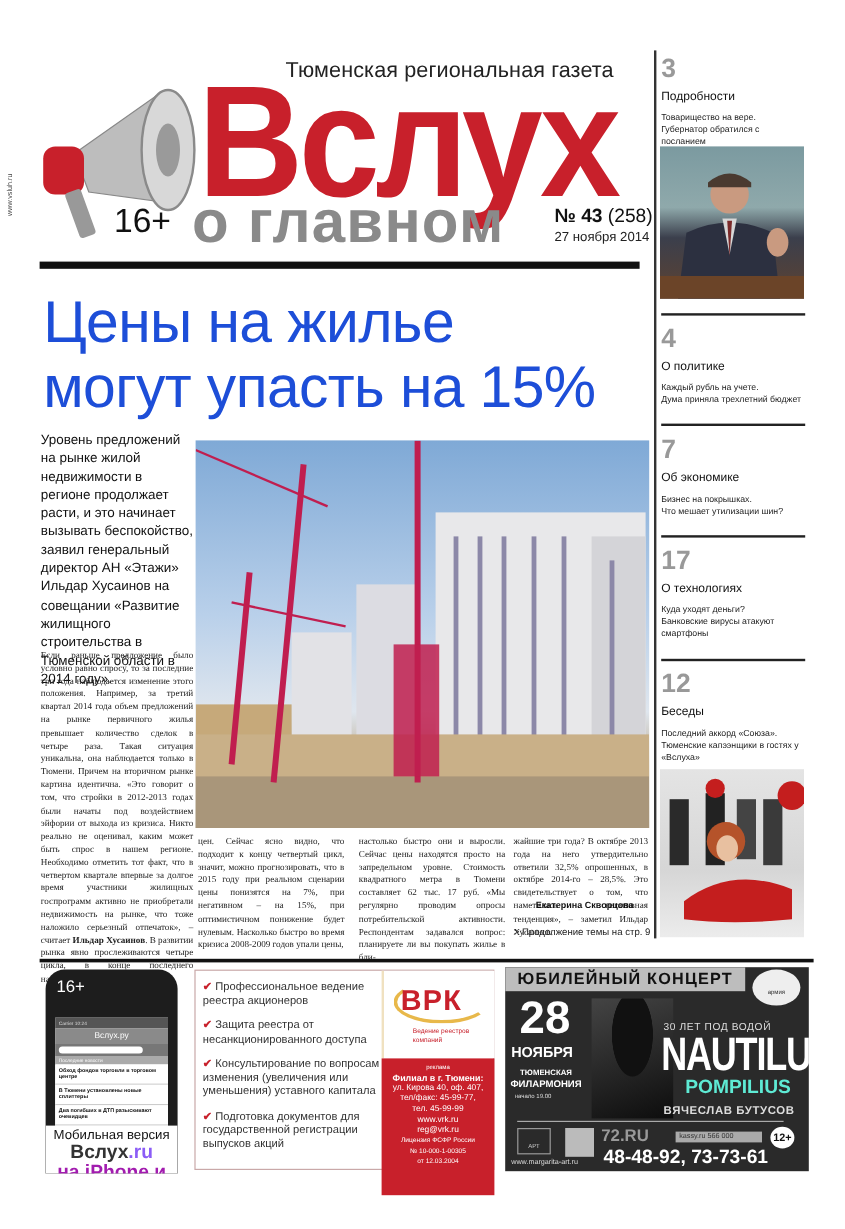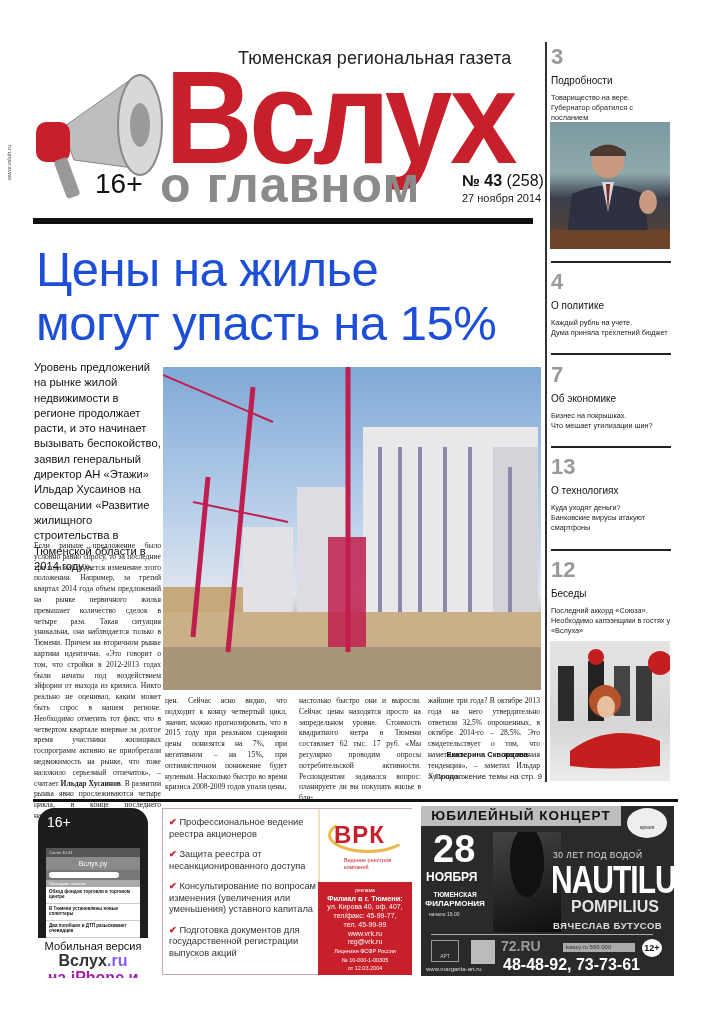--- a/index.html
+++ b/index.html
@@ -67,37 +67,37 @@
 
   
   .ad-vrk { left: 162px; top: 808px; width: 250px; height: 167px; border: 1px solid #c9a8a8; }
   .vrk-list { position: absolute; left: 6px; top: 8px; width: 150px; font-size: 9.3px; line-height: 11.5px; color: #333; }
   .vrk-item { margin-bottom: 9px; }
   .vrk-check { color: #c8202b; font-weight: bold; }
   .vrk-logo-box { position: absolute; left: 155px; top: 0; width: 94px; height: 73px; background: #fff; border-left: 2px solid #f0e1c0; }
   .vrk-logo { position: absolute; left: 14px; top: 12px; font-size: 24px; font-weight: bold; color: #c8202b; letter-spacing: 1px; }
   .vrk-arc { position: absolute; left: 8px; top: 8px; width: 80px; height: 36px; border: 3px solid #e8b84a; border-radius: 50%; border-top-color: transparent; border-right-color: transparent; }
   .vrk-tag { position: absolute; left: 24px; top: 48px; font-size: 5.5px; color: #c8202b; line-height: 7px; }
-  .vrk-red { position: absolute; left: 155px; top: 73px; width: 94px; height: 93px; background: #c8202b; color: #fff; text-align: center; padding-top: 4px; }
+  .vrk-red { position: absolute; left: 155px; top: 73px; width: 94px; height: 114px; background: #c8202b; color: #fff; text-align: center; padding-top: 4px; }
   .vrk-red div { font-size: 7px; line-height: 8.7px; }
   .vrk-red .b { font-weight: bold; font-size: 7.4px; }
 
   
   .ad-concert { left: 421px; top: 806px; width: 253px; height: 170px; background: #2a2a2a; overflow: hidden; }
   .cc-header { position: absolute; left: 0; top: 0; width: 200px; height: 20px; background: #bdbdbd; color: #111; font-size: 13.5px; font-weight: bold; text-align: center; line-height: 20px; letter-spacing: 1px; }
   .cc-logo { position: absolute; left: 206px; top: 2px; width: 40px; height: 30px; background: #eee; border-radius: 50%; color: #333; font-size: 5px; text-align: center; padding-top: 16px; }
   .cc-day { position: absolute; left: 12px; top: 24px; font-size: 38px; font-weight: bold; color: #fff; line-height: 38px; }
   .cc-month { position: absolute; left: 5px; top: 64px; font-size: 12px; font-weight: bold; color: #fff; }
   .cc-venue { position: absolute; left: 4px; top: 84px; width: 60px; text-align: center; color: #fff; font-size: 6.5px; font-weight: bold; line-height: 9px; }
   .cc-venue .big { font-size: 8px; }
   .cc-start { position: absolute; left: 8px; top: 105px; color: #ddd; font-size: 5px; }
   .cc-figure { position: absolute; left: 72px; top: 26px; width: 68px; height: 100px; background: radial-gradient(ellipse at 50% 30%, #111 0 35%, transparent 36%), linear-gradient(160deg, #444 0%, #0d0d0d 100%); }
   .cc-slogan { position: absolute; left: 132px; top: 44px; color: #ddd; font-size: 8.5px; letter-spacing: 0.5px; }
   .cc-band1 { position: absolute; left: 130px; top: 52px; color: #fff; font-size: 30px; font-weight: bold; letter-spacing: -1px; transform: scaleY(1.3); transform-origin: left top; }
-  .cc-band2 { position: absolute; left: 150px; top: 92px; color: #e5e5e5; font-size: 16px; font-weight: bold; }
+  .cc-band2 { position: absolute; left: 150px; top: 92px; color: #5eead4; font-size: 16px; font-weight: bold; }
   .cc-artist { position: absolute; left: 132px; top: 114px; color: #ddd; font-size: 9.5px; font-weight: bold; letter-spacing: 0.5px; }
   .cc-divider { position: absolute; left: 10px; top: 128px; width: 222px; height: 1px; background: #aaa; }
   .cc-site72 { position: absolute; left: 80px; top: 132px; color: #999; font-size: 14px; font-weight: bold; }
   .cc-kassy { position: absolute; left: 142px; top: 137px; width: 72px; height: 9px; background: #aaa; color: #333; font-size: 6px; line-height: 9px; padding-left: 3px; }
   .cc-age { position: absolute; left: 221px; top: 133px; width: 20px; height: 18px; background: #fff; border-radius: 50%; color: #111; font-size: 9px; font-weight: bold; text-align: center; line-height: 18px; }
   .cc-phones { position: absolute; left: 82px; top: 150px; color: #fff; font-size: 16px; font-weight: bold; }
   .cc-url { position: absolute; left: 5px; top: 160px; color: #ddd; font-size: 6px; }
   .cc-partner1 { position: absolute; left: 10px; top: 134px; width: 28px; height: 22px; border: 1px solid #999; color: #ccc; font-size: 5px; text-align: center; padding-top: 12px; }
   .cc-partner2 { position: absolute; left: 50px; top: 134px; width: 24px; height: 24px; background: #bbb; }
 </style>
@@ -201,35 +201,35 @@
   <div class="side-num">7</div>
   <div class="side-title">Об экономике</div>
   <div class="side-desc">
     <div>Бизнес на покрышках.</div>
     <div>Что мешает утилизации шин?</div>
   </div>
 </div>
 
 <div class="abs side-rule" style="top:446px"></div>
 <div class="abs side-sec" style="top:456px">
-  <div class="side-num">13</div>
+  <div class="side-num">17</div>
   <div class="side-title">О технологиях</div>
   <div class="side-desc">
     <div>Куда уходят деньги?</div>
     <div>Банковские вирусы атакуют смартфоны</div>
   </div>
 </div>
 
 <div class="abs side-rule" style="top:549px"></div>
 <div class="abs side-sec" style="top:559px">
   <div class="side-num">12</div>
   <div class="side-title">Беседы</div>
   <div class="side-desc">
     <div>Последний аккорд «Союза».</div>
-    <div>Необходимо капээнщики в гостях у «Вслуха»</div>
+    <div>Тюменские капээнщики в гостях у «Вслуха»</div>
   </div>
 </div>
 <div class="abs side-photo2">
   <svg width="120" height="140" viewBox="0 0 120 140">
     <rect x="8" y="25" width="16" height="55" fill="#2a2a2a"></rect>
     <rect x="38" y="20" width="16" height="60" fill="#222"></rect>
     <circle cx="46" cy="16" r="8" fill="#c41e1e"></circle>
     <rect x="64" y="25" width="16" height="50" fill="#444"></rect>
     <rect x="86" y="25" width="16" height="55" fill="#3a3a3a"></rect>
     <circle cx="110" cy="22" r="12" fill="#c41e1e"></circle>

